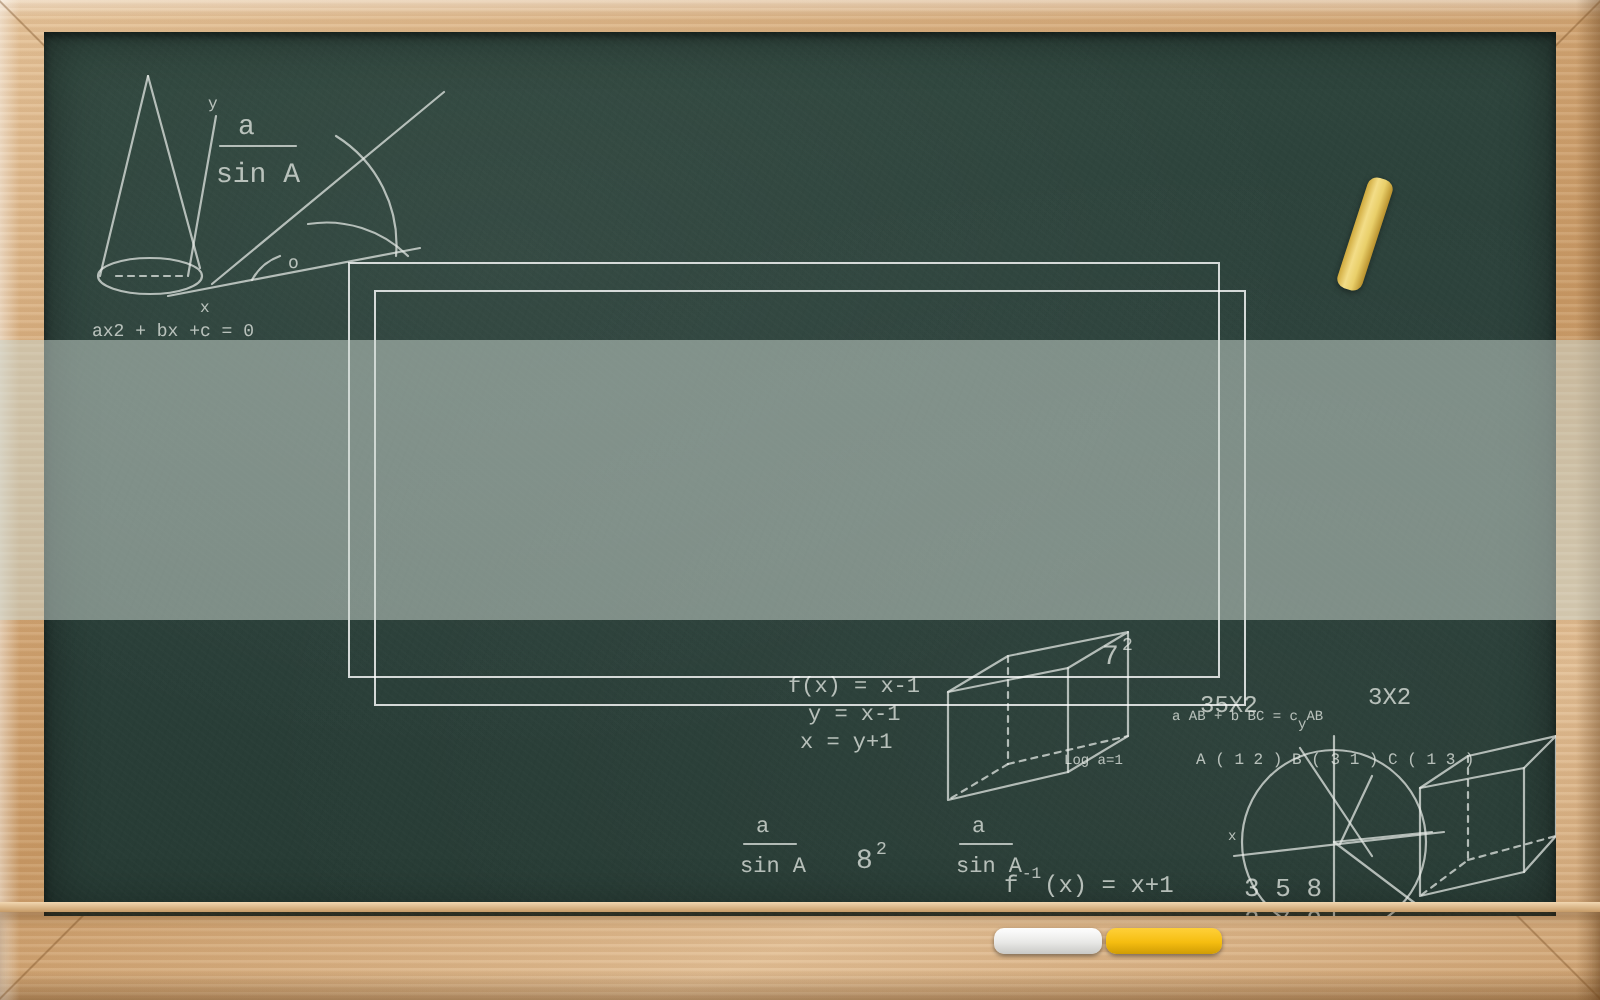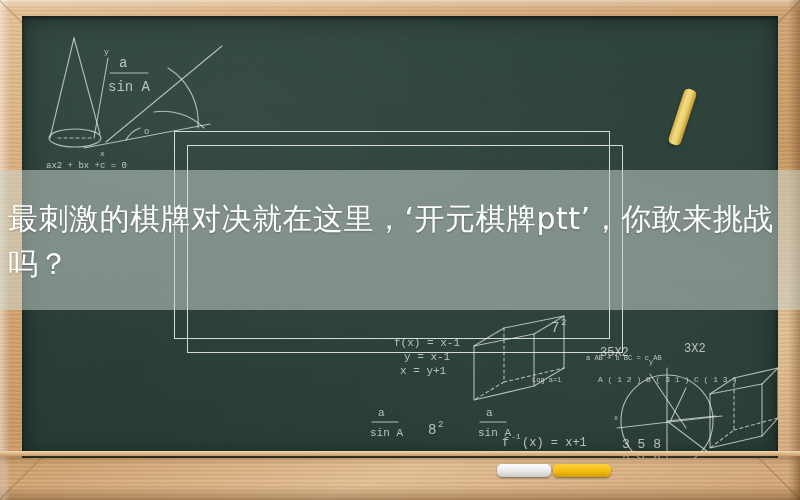--- a/index.html
+++ b/index.html
@@ -238,20 +238,19 @@
     </div>
 
     <div class="rect-outline" id="rect-outer"></div>
     <div class="rect-outline" id="rect-inner"></div>
   </div>
 
   <div class="chalk-stick" id="chalk-yellow-diagonal"></div>
 
   <div class="band"></div>
 
-  <div class="headline">最刺激的棋牌对决就在这里，‘开元棋牌ptt’，你敢来挑战吗？</div>
 
   <div class="chalk-stick" id="chalk-white-ledge"></div>
   <div class="chalk-stick" id="chalk-yellow-ledge"></div>
 
   <div class="ledge-top"></div>
   <div class="ledge"></div>
 </div>
 
 </body></html>

